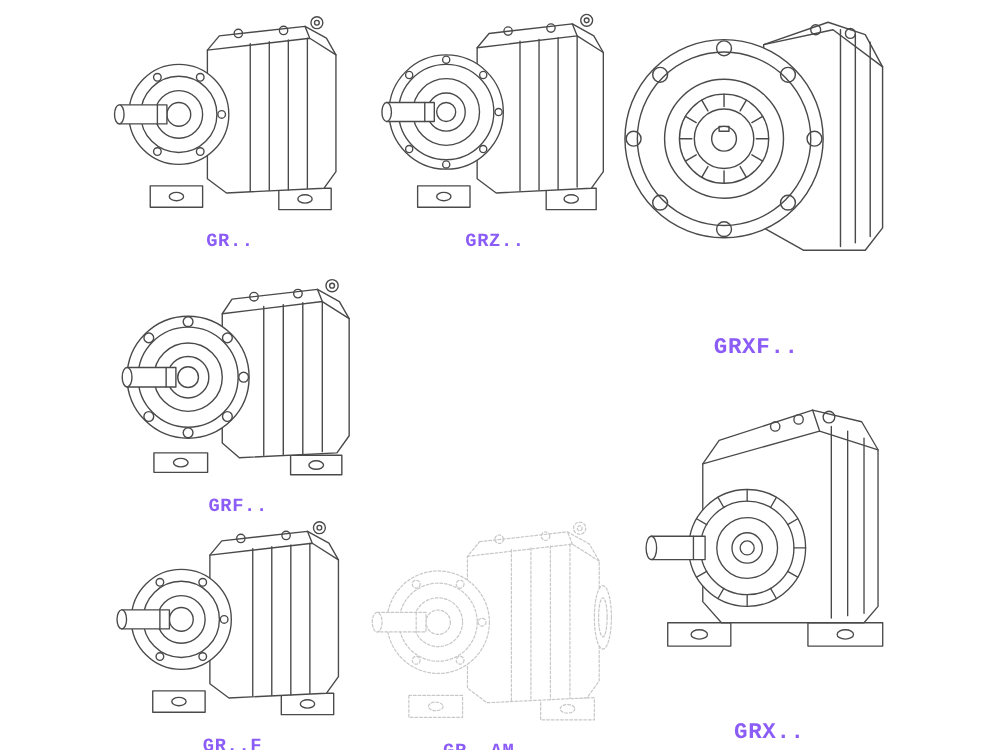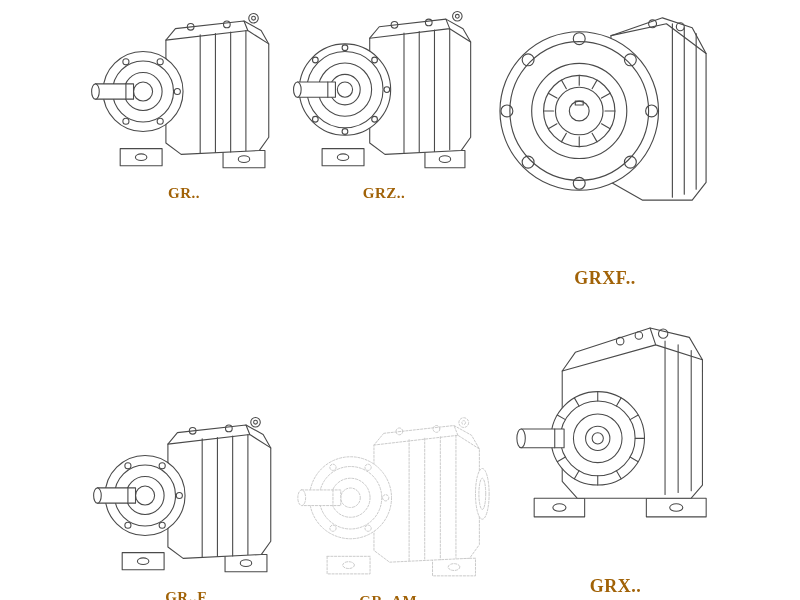--- a/index.html
+++ b/index.html
@@ -6,26 +6,26 @@
   .canvas{
     position:relative;width:800px;height:600px;background:#ffffff;
     font-family:"Liberation Serif",serif;overflow:hidden;
   }
   .fig{position:absolute;display:flex;flex-direction:column;align-items:center;}
   .fig svg{display:block;}
   
   .fig use{stroke:#4a4a4a;fill:none;stroke-width:1.15;stroke-linecap:round;stroke-linejoin:round;}
   .fig g.x{stroke:#4a4a4a;fill:none;stroke-width:1.15;stroke-linecap:round;stroke-linejoin:round;}
   .fig.ghost use, .fig.ghost g.x{stroke:#c8c8c8;stroke-dasharray:2.2 1.6;stroke-width:1;}
-  .lbl{font-weight:bold;font-size:15px;color:#a16207;letter-spacing:.5px;margin-top:2px;white-space:nowrap;}
+  .lbl{font-weight:bold;font-size:15px;color:#8b5cf6;letter-spacing:.5px;margin-top:2px;white-space:nowrap;font-family:Liberation Mono, monospace;}
   .big .lbl{font-size:18px;}
   .fig-grxf .lbl{margin-top:40px;}
   .fig-grx .lbl{margin-top:42px;}
   .fig-gr   {left:84px;  top:2px;   width:200px;}
-  .fig-grz  {left:284px; top:2px;   width:200px;}
+  .fig-grz  {left:296px; top:2px;   width:200px;}
   .fig-grxf {left:496px; top:0px;   width:218px;}
   .fig-grf  {left:88px;  top:210px; width:205px;}
   .fig-grad {left:292px; top:210px; width:205px;}
   .fig-grf2 {left:86px;  top:406px; width:200px;}
   .fig-gram {left:290px; top:406px; width:205px;}
   .fig-grx  {left:508px; top:300px; width:215px;}
 </style>
 </head>
 <body>
 
@@ -183,20 +183,26 @@
     <div class="lbl">GRZ..</div>
   </div>
 
   <div class="fig fig-grxf big">
     <svg viewBox="0 0 220 230" width="218">
       <use href="#sym-grxf" width="220" height="230"></use>
     </svg>
     <div class="lbl">GRXF..</div>
   </div>
 
+  <div class="fig fig-grf">
+    <svg viewBox="0 0 210 190" width="205">
+      <use href="#sym-grf" width="210" height="190"></use>
+    </svg>
+    <div class="lbl">GRF..</div>
+  </div>
 
 
   <div class="fig fig-grf2">
     <svg viewBox="0 0 210 190" width="200">
       <use href="#sym-gr" width="210" height="190"></use>
     </svg>
     <div class="lbl">GR..F</div>
   </div>
 
   <div class="fig fig-gram ghost">

